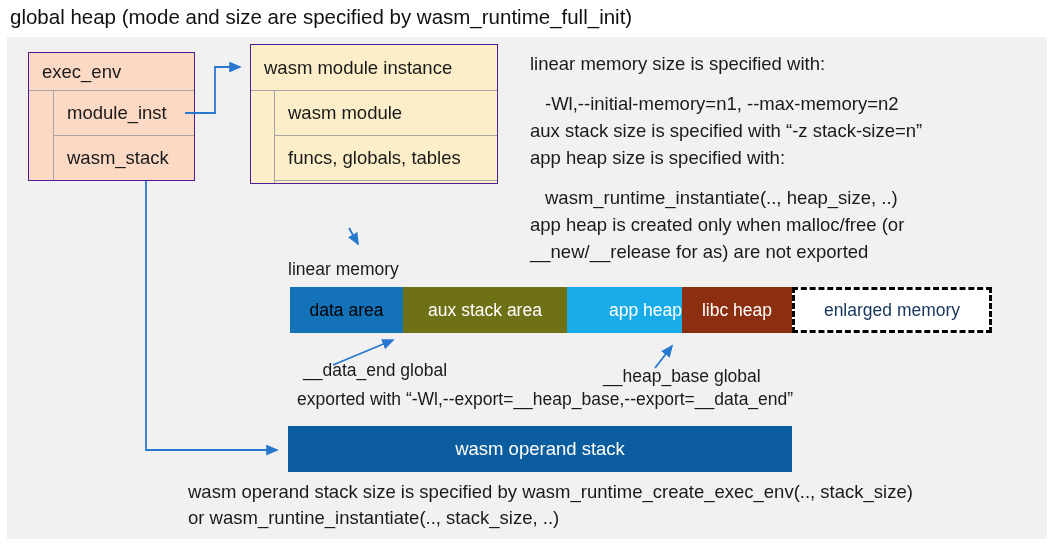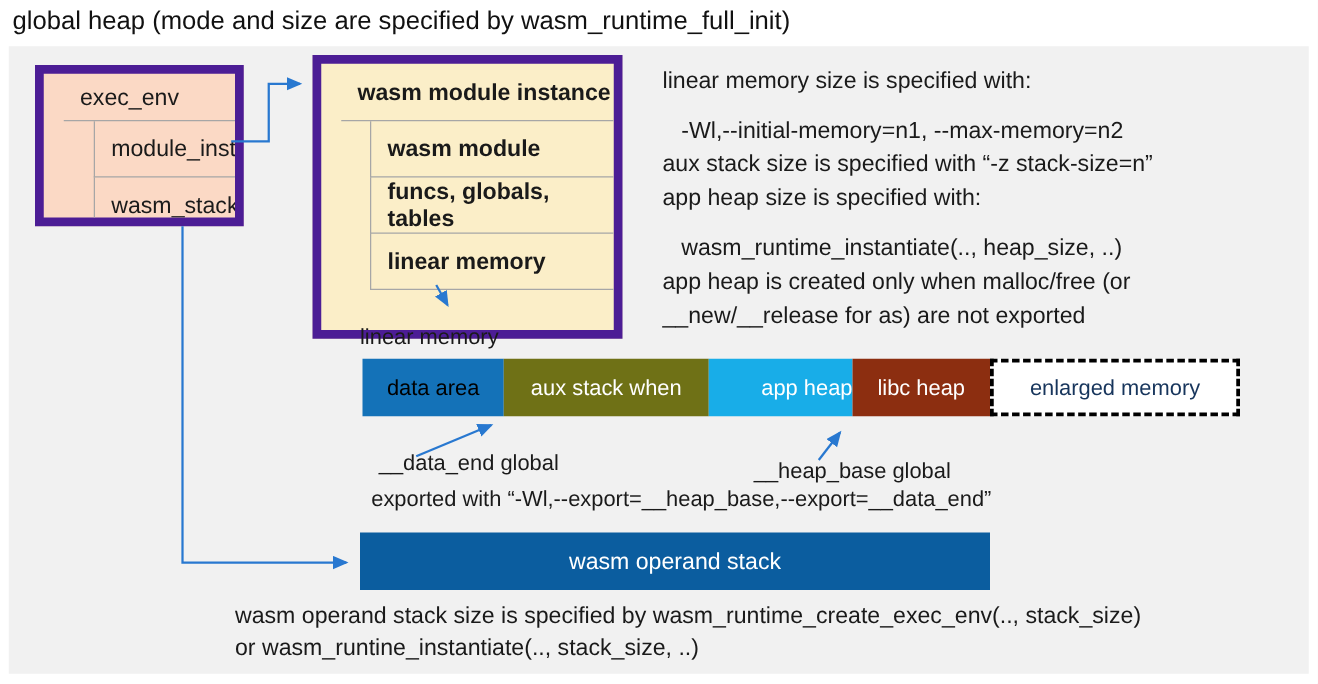--- a/index.html
+++ b/index.html
@@ -5,30 +5,30 @@
   html,body{margin:0;padding:0;background:#ffffff;}
   #canvas{
     position:relative;width:1054px;height:547px;background:#ffffff;
     font-family:"Liberation Sans", sans-serif;color:#1a1a1a;overflow:hidden;
   }
   .abs{position:absolute;}
   #title{left:10px;top:5px;font-size:20.5px;color:#111;}
   #panel{left:7px;top:37px;width:1040px;height:502px;background:#f1f1f1;}
 
   
-  .sbox{position:absolute;border:7px solid #4c1d95;box-sizing:border-box;overflow:hidden;padding-left:16px;}
+  .sbox{position:absolute;border:1px solid #4c1d95;box-sizing:border-box;overflow:hidden;}
   .sbox .hdr{display:flex;align-items:center;padding-left:13px;border-bottom:1px solid #a6a6a6;font-size:18.5px;}
   .sbox .body{position:relative;}
   .sbox .row{box-sizing:border-box;border-left:1px solid #a6a6a6;border-bottom:1px solid #a6a6a6;
              display:flex;align-items:center;padding-left:13px;font-size:18.5px;}
   #exec-env{left:28px;top:52px;width:167px;height:129px;background:#fbd9c5;}
   #exec-env .hdr{height:37px;}
   #exec-env .body{margin-left:24px;}
   #exec-env .row{height:45px;}
-  #module-instance{left:250px;top:44px;width:248px;height:227px;background:#fbeec8;font-weight:bold;}
+  #module-instance{left:250px;top:44px;width:248px;height:140px;background:#fbeec8;}
   #module-instance .hdr{height:45px;}
   #module-instance .body{margin-left:23px;}
   #module-instance .row{height:45px;}
 
   
   #right-notes{left:530px;top:50px;font-size:18.5px;line-height:27px;white-space:nowrap;}
   #right-notes .indent{padding-left:15px;margin-top:13px;}
 
   
   #lm-label{left:288px;top:259px;font-size:17.5px;}
@@ -85,21 +85,21 @@
     <div class="indent">-Wl,--initial-memory=n1, --max-memory=n2</div>
     <div>aux stack size is specified with “-z stack-size=n”</div>
     <div>app heap size is specified with:</div>
     <div class="indent">wasm_runtime_instantiate(.., heap_size, ..)</div>
     <div>app heap is created only when malloc/free (or</div>
     <div>__new/__release for as) are not exported</div>
   </div>
 
   <div class="abs" id="lm-label">linear memory</div>
   <div class="seg" id="seg-0" style="background: rgb(20, 114, 184); color: #000000;">data area</div>
-  <div class="seg" id="seg-1" style="background: rgb(111, 113, 22); color: rgb(255, 255, 255);">aux stack when</div>
+  <div class="seg" id="seg-1" style="background: rgb(111, 113, 22); color: rgb(255, 255, 255);">aux stack area</div>
   <div class="seg" id="seg-2" style="background: rgb(24, 173, 232); color: rgb(255, 255, 255); padding-left: 42px;">app heap</div>
   <div class="seg" id="seg-3" style="background: rgb(140, 46, 16); color: rgb(255, 255, 255);">libc heap</div>
   <div class="seg" id="seg-4" style="background: rgb(255, 255, 255); color: rgb(23, 53, 92);">enlarged memory</div>
 
   <div class="abs" id="data-end-label">__data_end global</div>
   <div class="abs" id="heap-base-label">__heap_base global</div>
   <div class="abs" id="export-line">exported with “-Wl,--export=__heap_base,--export=__data_end”</div>
 
   <div class="abs" id="operand-stack" style="background: rgb(11, 93, 159);">wasm operand stack</div>
 

